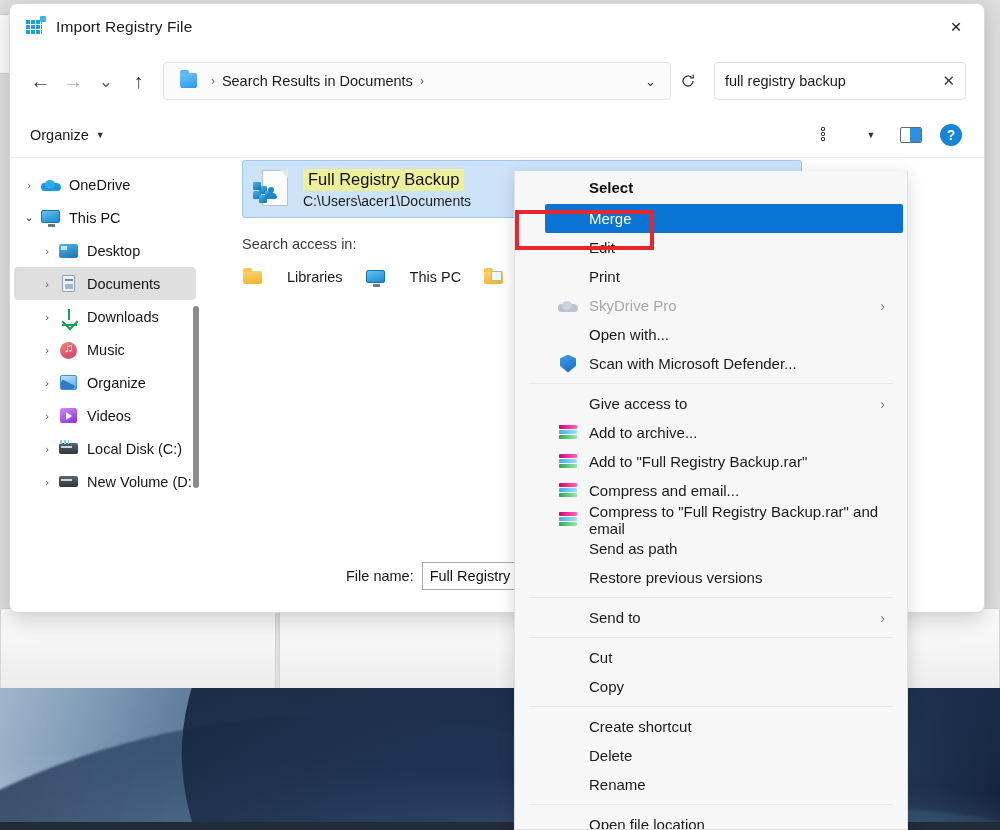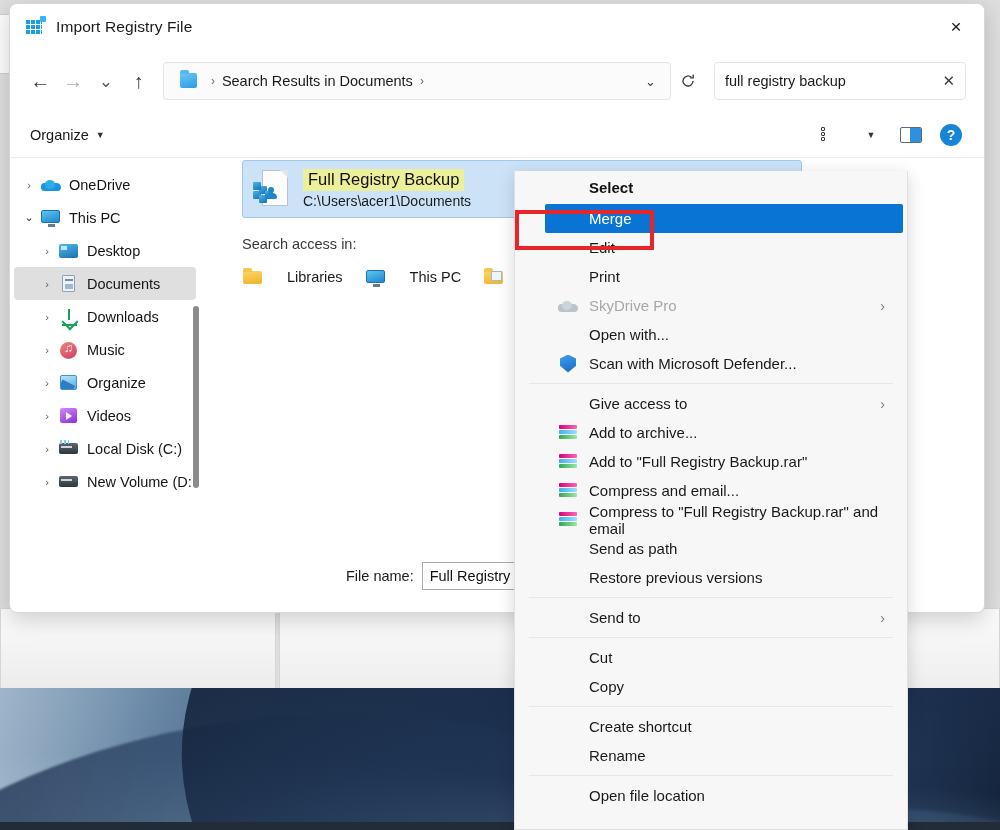--- a/index.html
+++ b/index.html
@@ -715,20 +715,21 @@
   </div>
 
   <div class="msep"></div>
 
   <div class="mi">Cut</div>
   <div class="mi">Copy</div>
 
   <div class="msep"></div>
 
   <div class="mi">Create shortcut</div>
+  <div class="mi">Delete</div>
   <div class="mi">Rename</div>
 
   <div class="msep"></div>
 
   <div class="mi">Open file location</div>
 </div>
 
 <div id="merge-highlight"></div>
 
 </body></html>

